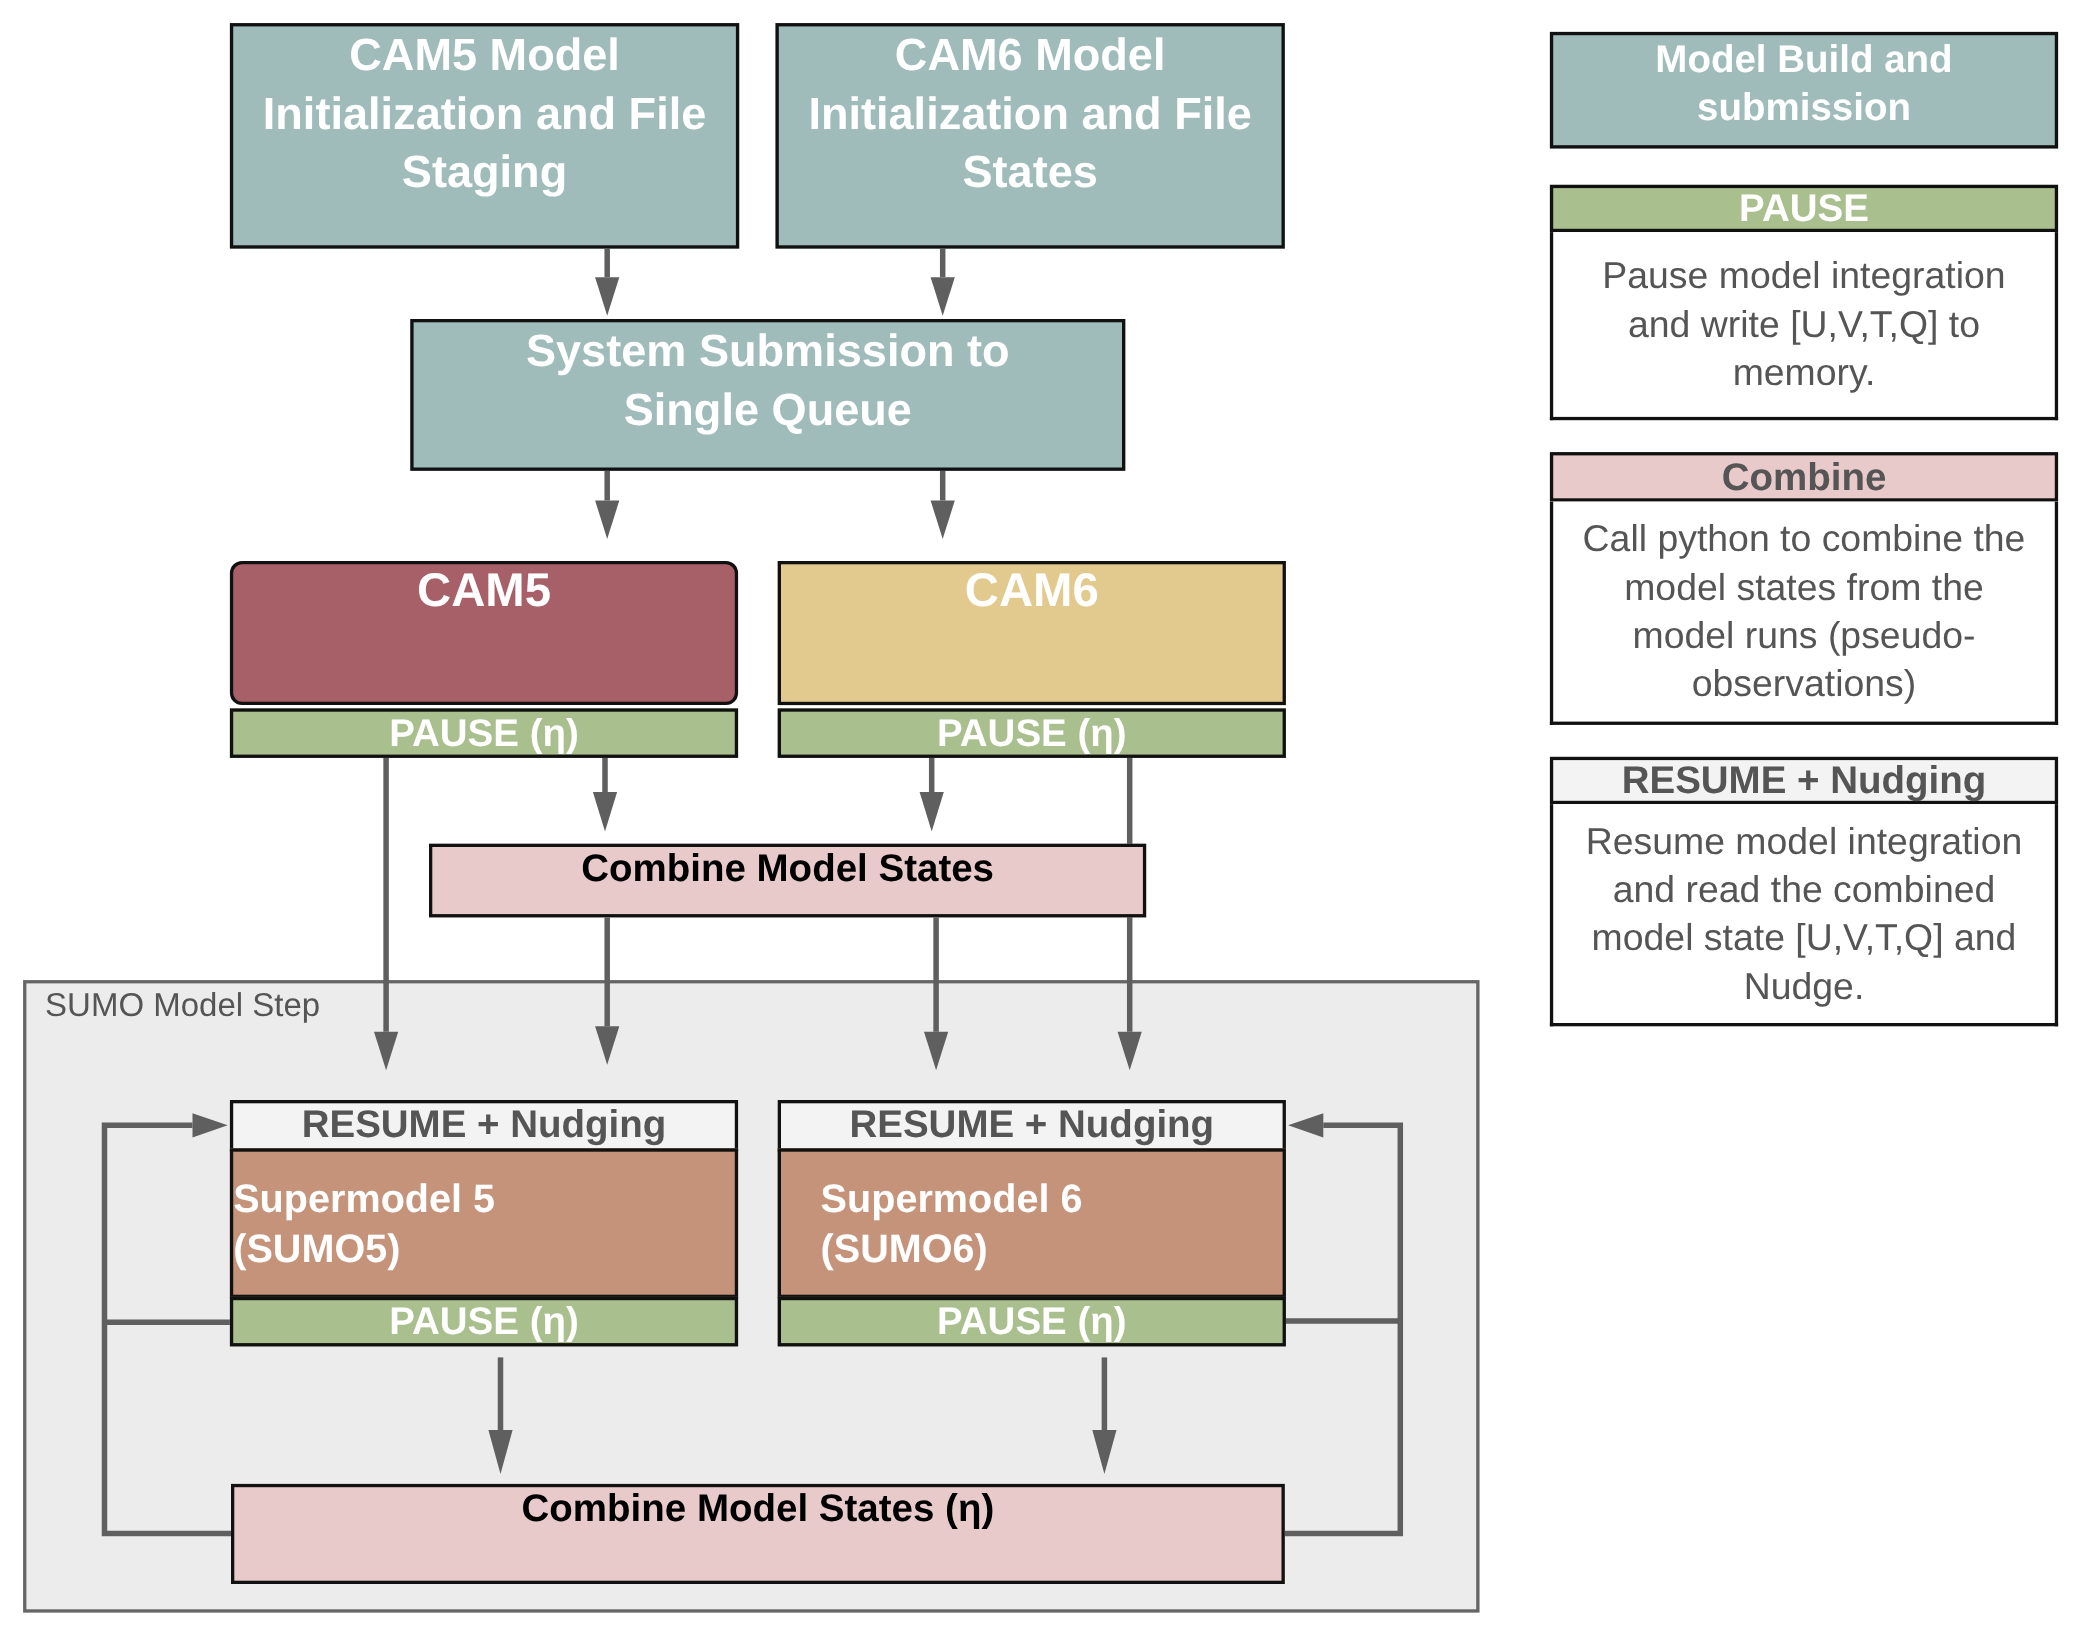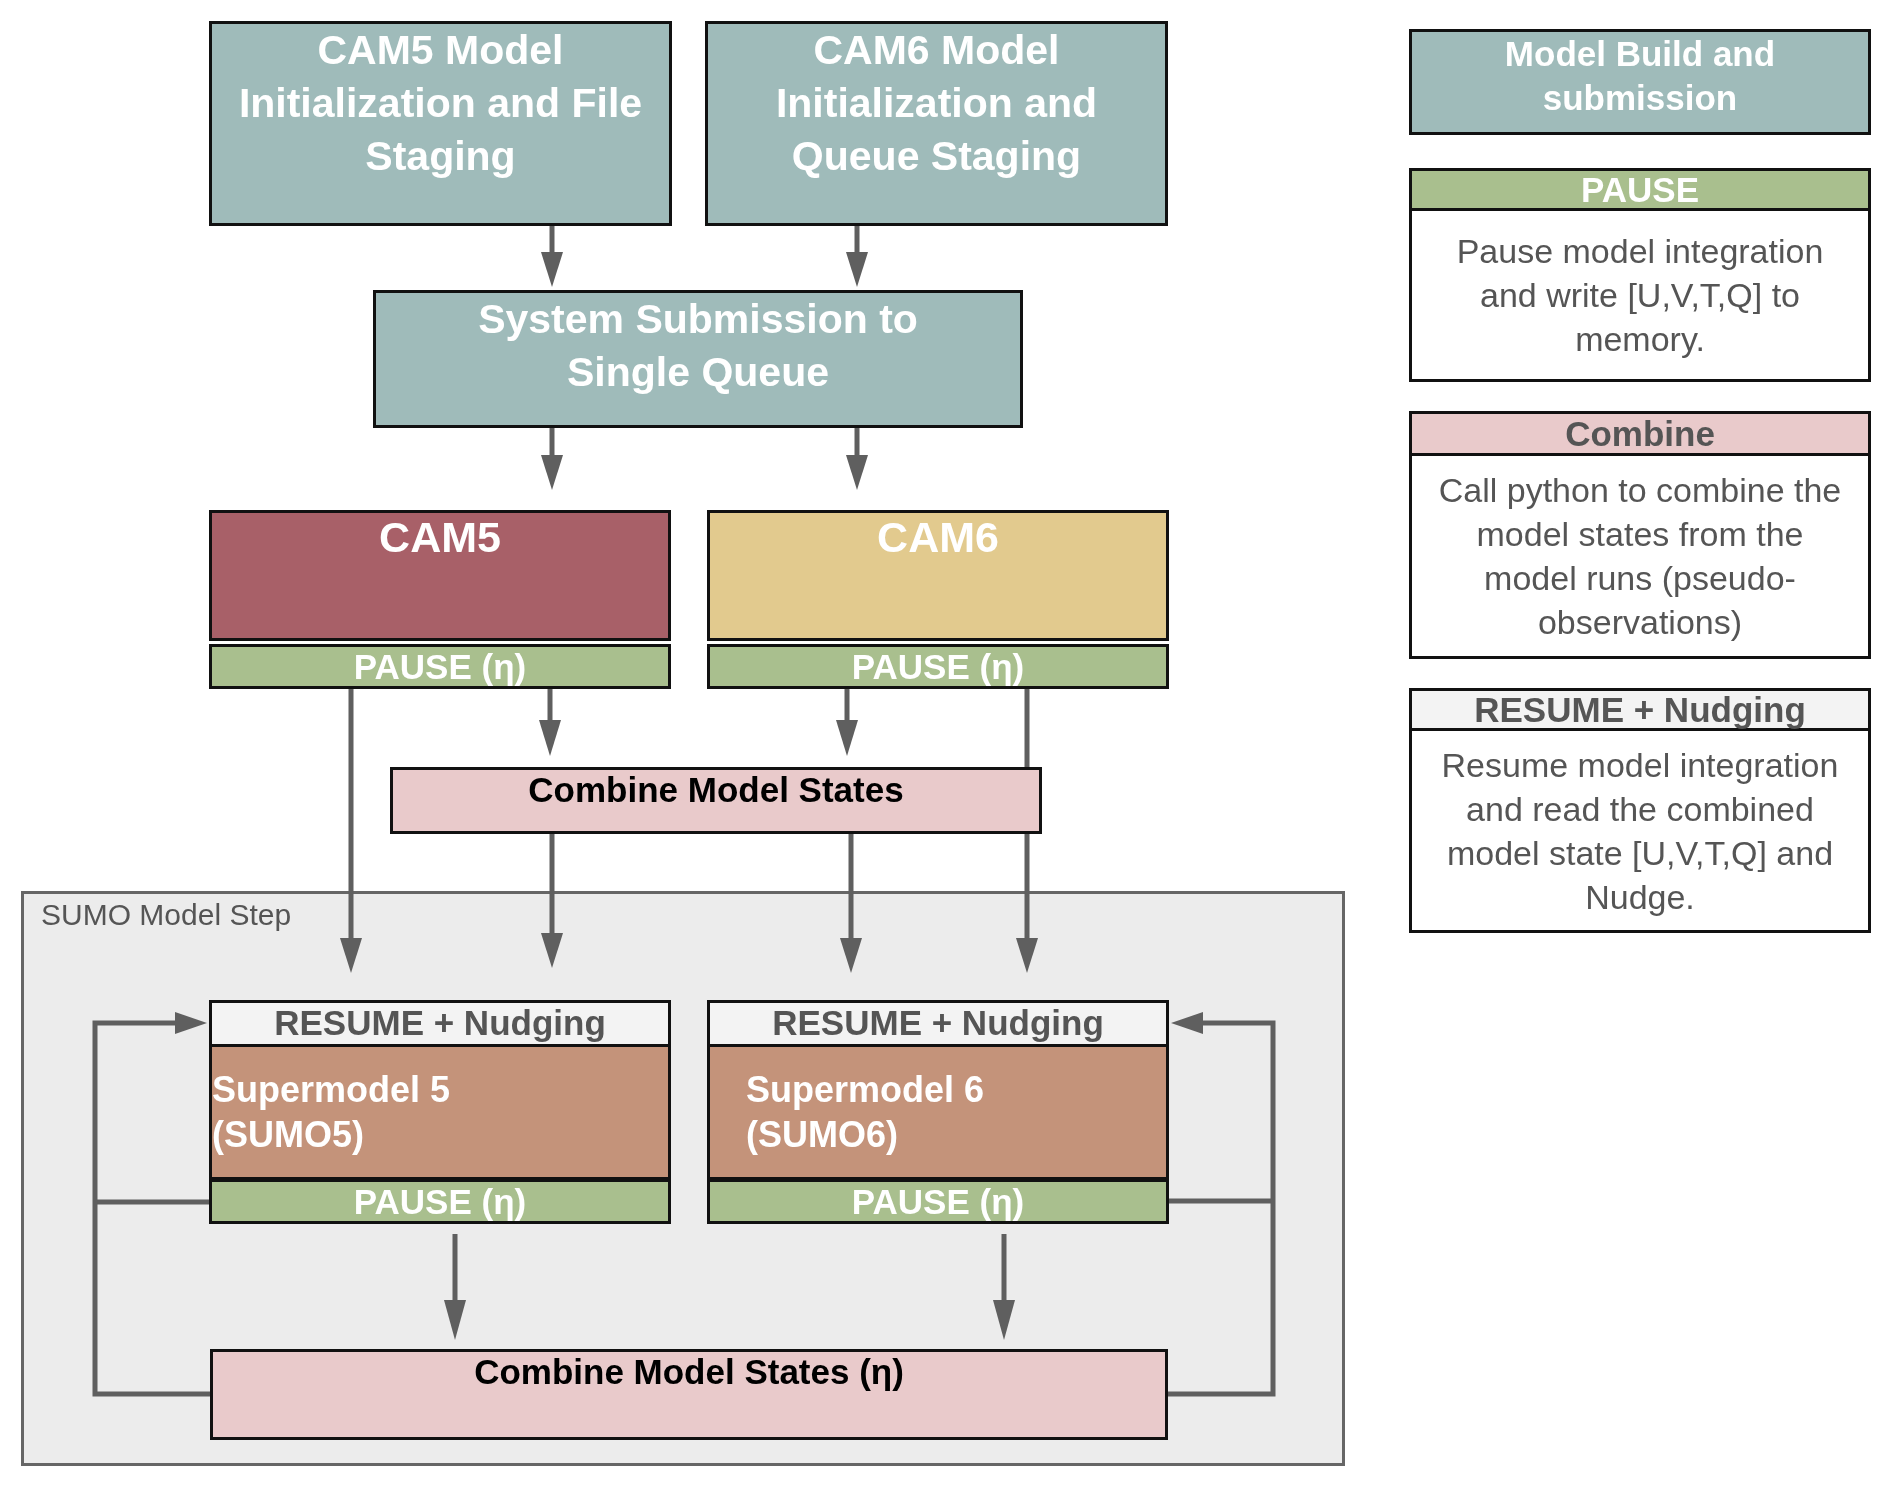--- a/index.html
+++ b/index.html
@@ -68,28 +68,28 @@
     <polyline fill="none" points="1169,1201 1273,1201"></polyline>
     <polyline fill="none" points="1168,1394 1273,1394 1273,1023 1203,1023"></polyline>
     <polygon points="1203,1012 1203,1034 1171,1023" stroke="none"></polygon>
   </g>
 </svg>
 
 <div class="box teal" style="left:209px;top:21px;width:463px;height:205px;padding:0 20px;">
     <span>CAM5 Model Initialization and File Staging</span>
   </div>
 <div class="box teal" style="left:705px;top:21px;width:463px;height:205px;padding:0 20px;">
-    <span>CAM6 Model Initialization and Queue Staging</span>
+    <span>CAM6 Model Initialization and File States</span>
   </div>
 
 <div class="box teal" style="left:373px;top:290px;width:650px;height:138px;padding:0 64px;">
     <span>System Submission to Single Queue</span>
   </div>
 
-<div class="box cam5" style="left:209px;top:510px;width:462px;height:131px;">
+<div class="box cam5" style="left:209px;top:510px;width:462px;height:131px;border-radius:11px;">
     <span>CAM5</span>
   </div>
 <div class="box pause" style="left:209px;top:644px;width:462px;height:45px;">
     <span>PAUSE (η)</span>
   </div>
 <div class="box cam6" style="left:707px;top:510px;width:462px;height:131px;">
     <span>CAM6</span>
   </div>
 <div class="box pause" style="left:707px;top:644px;width:462px;height:45px;">
     <span>PAUSE (η)</span>

